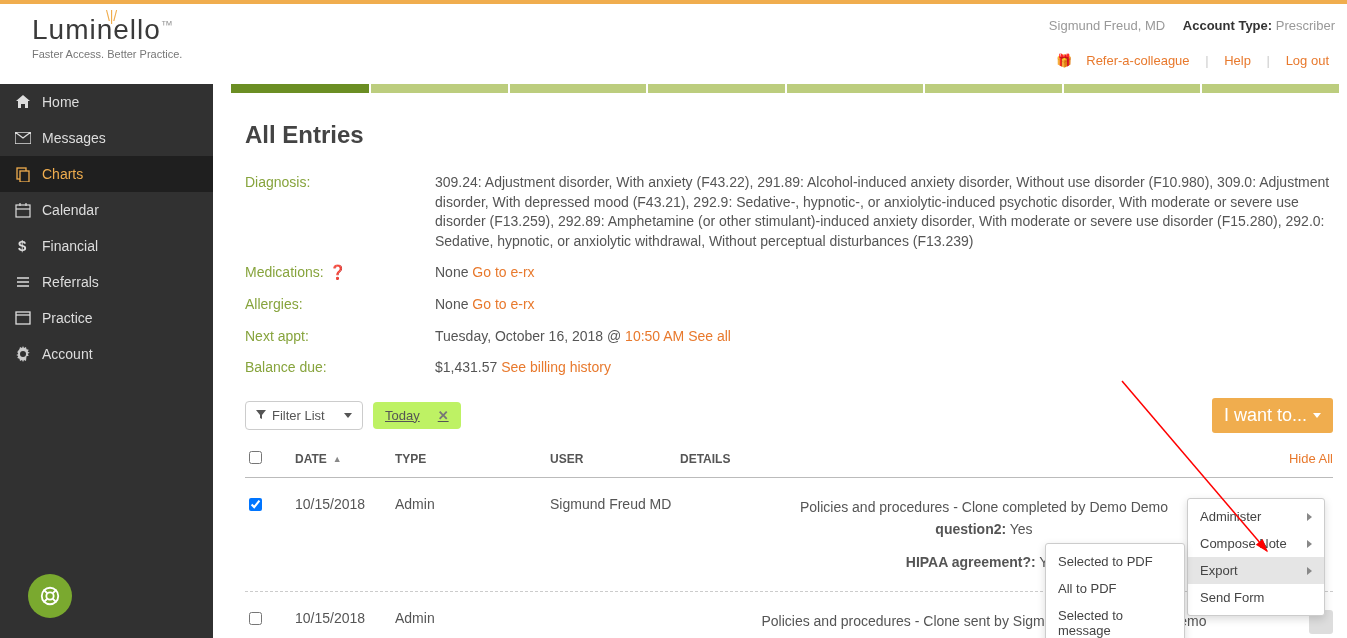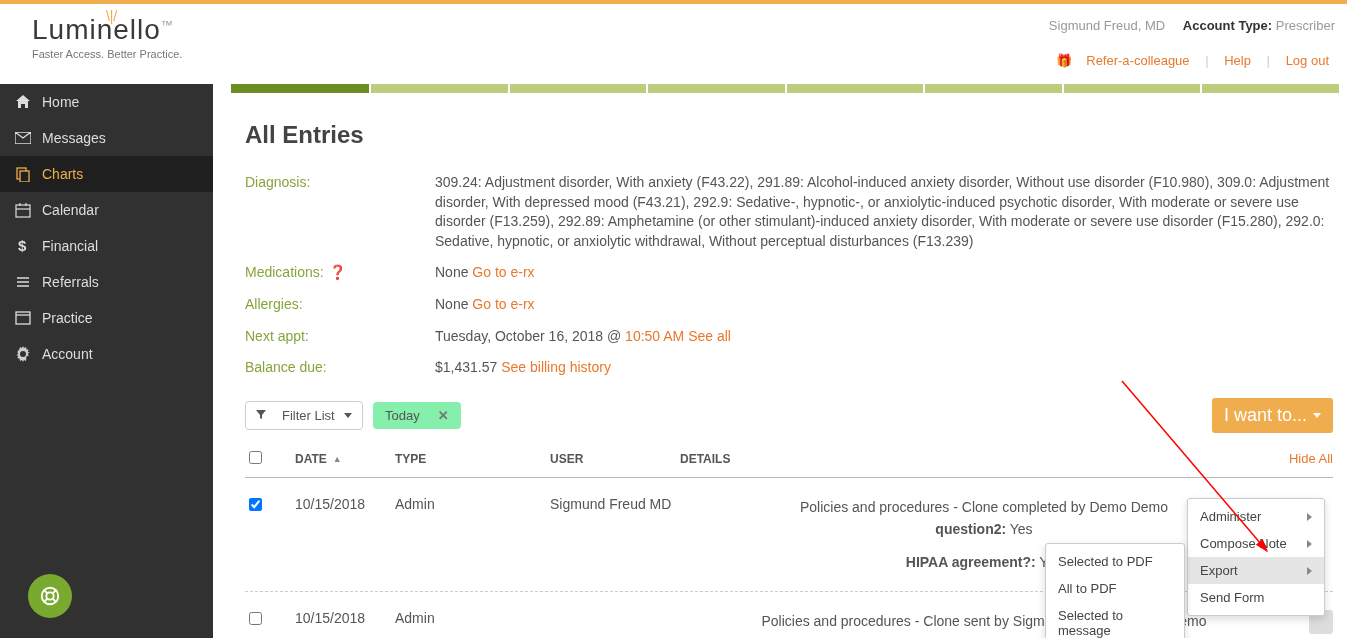--- a/index.html
+++ b/index.html
@@ -59,22 +59,22 @@
 .info-icon-help { color: #f0ad4e; margin-left: 2px; }
 .link-orange { color: #e8792d; text-decoration: none; cursor:pointer; }
 
 .toolbar { display: flex; align-items: center; padding: 8px 14px 8px 14px; position: relative;}
 .filter-btn {
   border: 1px solid #ccc; border-radius: 4px; background: #fff;
   padding: 6px 10px; font-size: 13px; color: #555; display: inline-flex;
   align-items: center; gap: 6px; cursor: pointer; width: 118px; justify-content: space-between;
 }
 .chip {
-  background: #86efac; border-radius: 4px; padding: 6px 12px; margin-left: 10px;
-  font-size: 13px; color: #555; display: inline-flex; align-items: center; gap: 18px;
+  background: #bef264; border-radius: 4px; padding: 6px 12px; margin-left: 10px;
+  font-size: 13px; color: #555; display: inline-flex; align-items: center; gap: 18px; text-decoration: underline;
 }
 .chip .close { color: #777; cursor: pointer; font-weight: bold;}
 .i-want {
   margin-left: auto; background: #f0ad4e; color: #fff; border: none;
   border-radius: 3px; padding: 7px 12px; font-size: 18px; cursor: pointer;
   display: inline-flex; align-items: center; gap: 6px;
 }
 .caret-down { display:inline-block; width:0;height:0;border-left:4px solid transparent;border-right:4px solid transparent;border-top:5px solid currentColor;}
 
 .table-wrap { padding: 0 14px; position: relative;}
@@ -282,21 +282,21 @@
         <div class="info-label">Balance due:</div>
         <div class="info-value">
           <span>$1,431.57</span>
           <a class="link-orange">See billing history</a>
         </div>
       </div>
     </div>
 
     <div class="toolbar">
       <button class="filter-btn">
-        <span style="display:inline-flex;align-items:center;gap:16px;">
+        <span style="display:inline-flex;align-items:center;gap:6px;">
           <svg width="10" height="10" viewBox="0 0 10 10" fill="#555">
               <path d="M0 0h10L6 5v4L4 8V5z"></path>
             </svg>
           <span>Filter List</span>
         </span>
         <span class="caret-down"></span>
       </button>
       <span class="chip">
         <span>Today</span>
         <span class="close">✕</span>

